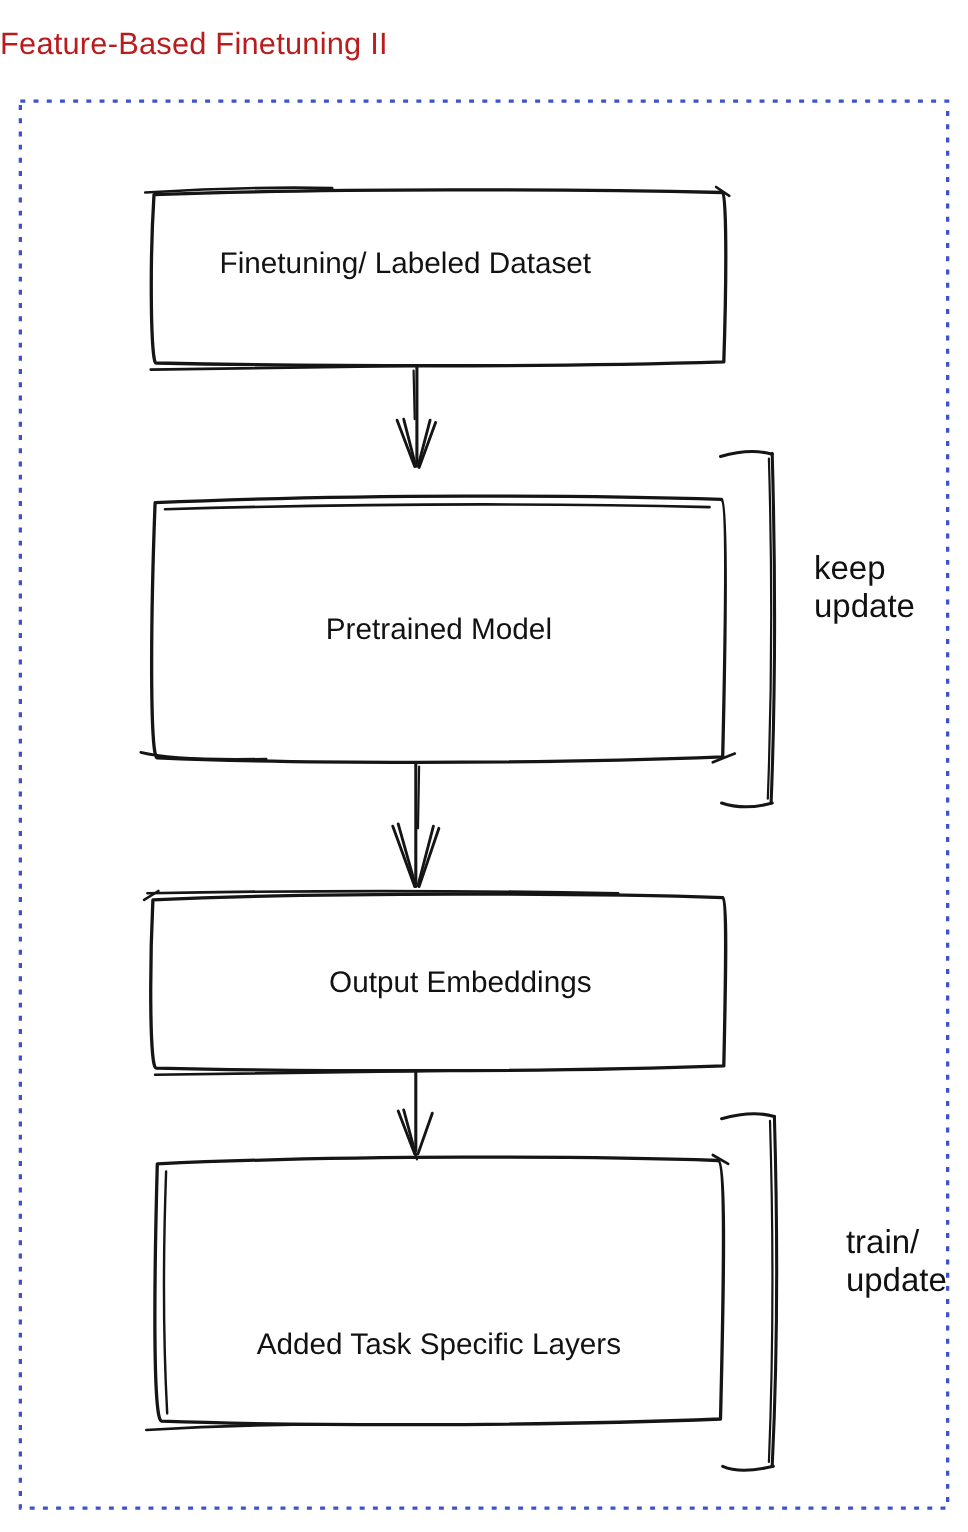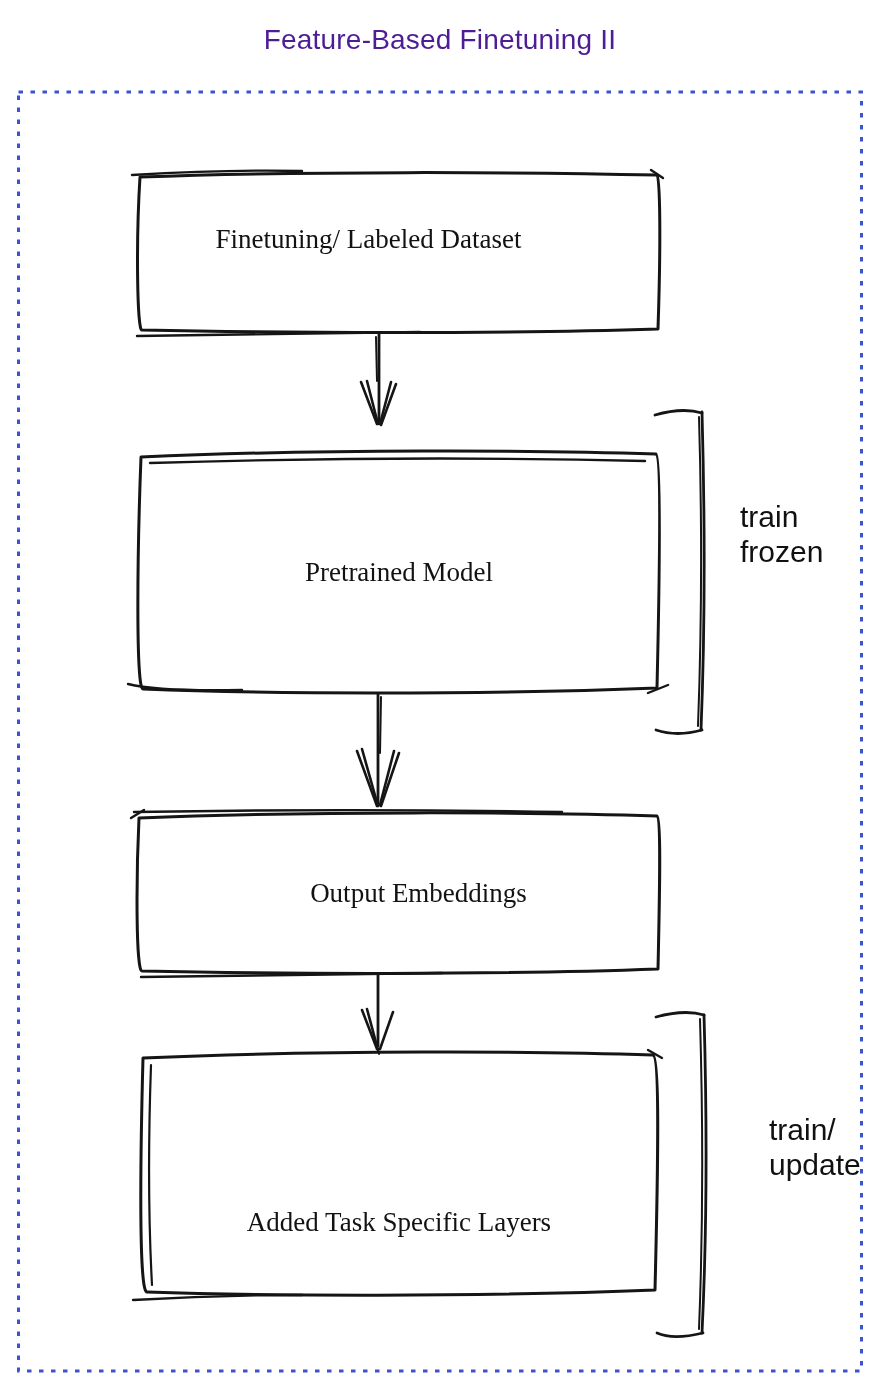--- a/index.html
+++ b/index.html
@@ -13,40 +13,38 @@
     width: 880px;
     height: 1393px;
     background: #ffffff;
     overflow: hidden;
   }
   .title {
     position: absolute;
     left: 0;
     top: 24px;
     width: 100%;
-    text-align: center;
     font-size: 28px;
     letter-spacing: 0.2px;
-    color: #4c1d95;
+    color: #b91c1c;
   }
   svg.art {
     position: absolute;
     left: 0;
     top: 0;
   }
   .node-label {
     position: absolute;
     display: flex;
     align-items: center;
     justify-content: center;
     box-sizing: border-box;
     font-size: 27px;
     color: #121212;
     text-align: center;
-    font-family: Liberation Serif, serif;
   }
   .label-dataset   { left: 137px; top: 172px; width: 523px; height: 160px; padding: 0 60px 26px 0; }
   .label-pretrained{ left: 138px; top: 452px; width: 522px; height: 240px; }
   .label-embeddings{ left: 137px; top: 813px; width: 523px; height: 160px; padding-left: 40px; }
   .label-task      { left: 140px; top: 1053px; width: 518px; height: 242px; margin-top: 48px; }
   .side-label {
     position: absolute;
     width: 132px;
     font-size: 30px;
     line-height: 35px;
@@ -137,17 +135,17 @@
   </svg>
 
   <div class="node-label label-dataset">Finetuning/ Labeled Dataset</div>
 
   <div class="node-label label-pretrained">Pretrained Model</div>
 
   <div class="node-label label-embeddings">Output Embeddings</div>
 
   <div class="node-label label-task">Added Task Specific Layers</div>
 
-  <div class="side-label label-keep-frozen">train frozen</div>
+  <div class="side-label label-keep-frozen">keep update</div>
 
   <div class="side-label label-train-update">train/ update</div>
 
 </div>
 
 </body></html>

